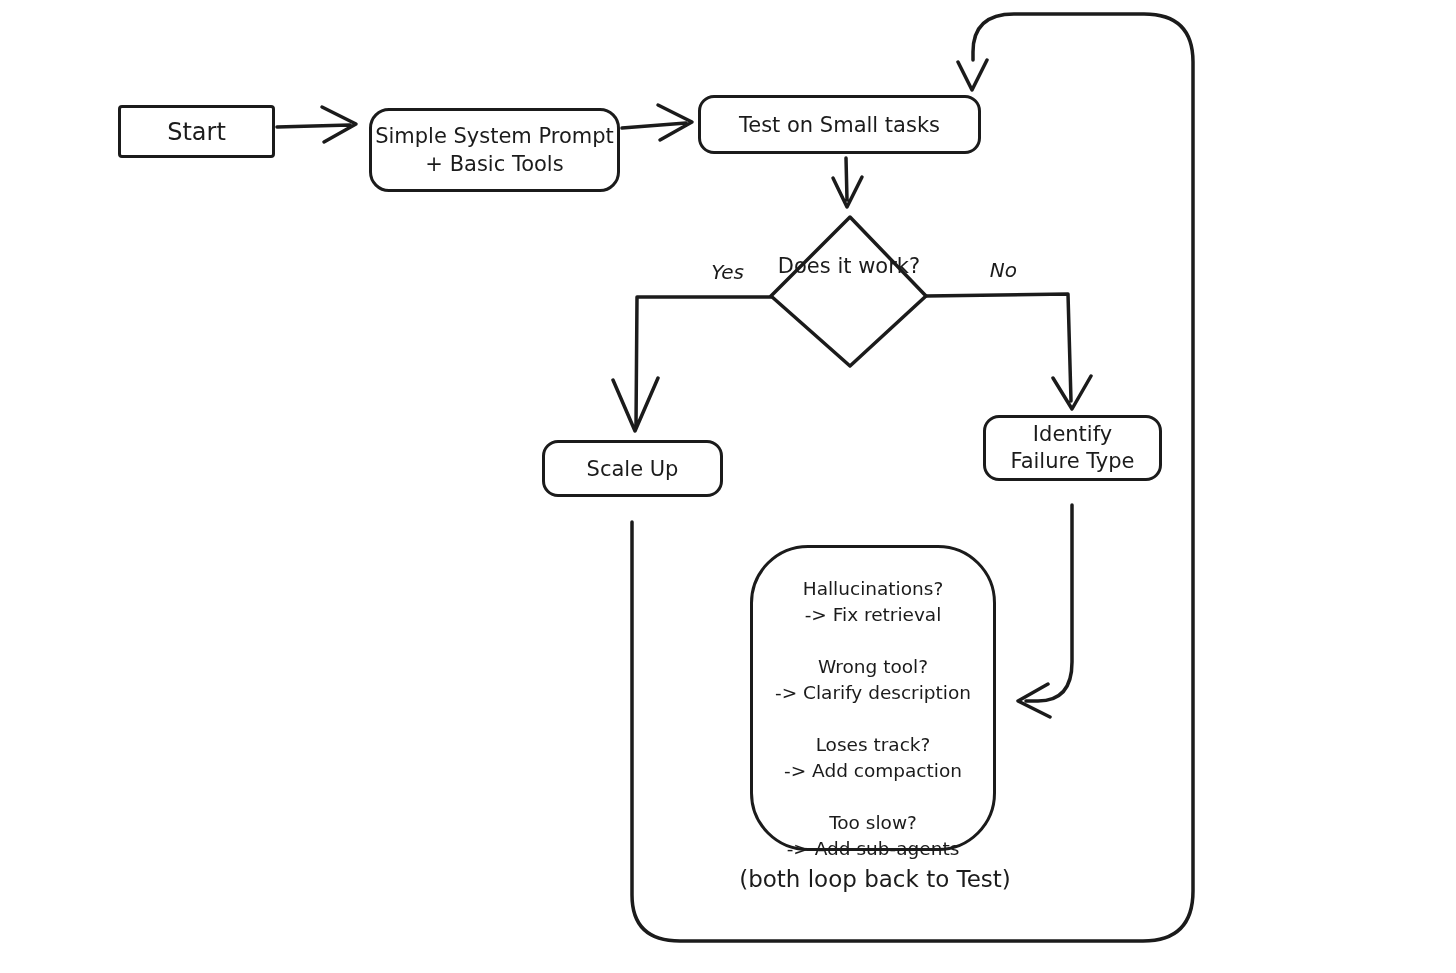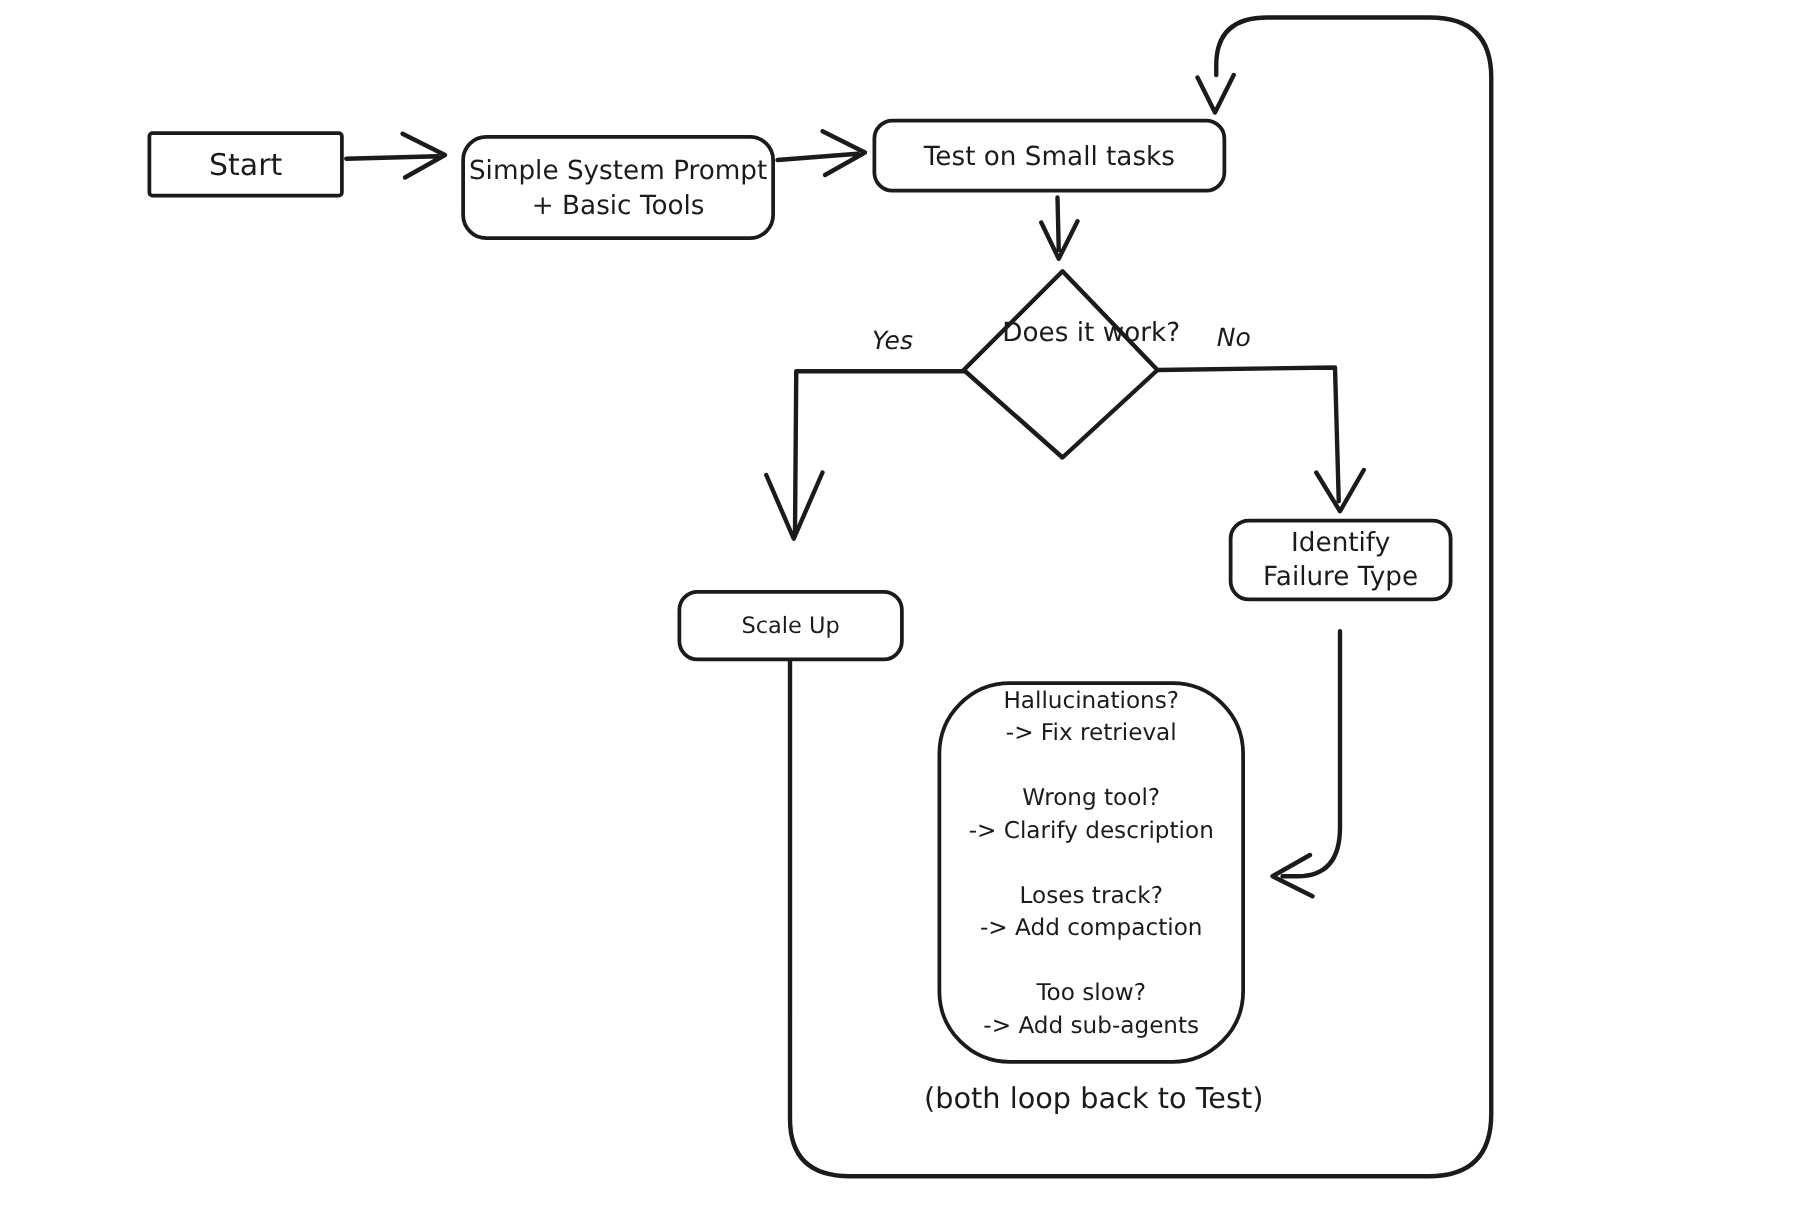--- a/index.html
+++ b/index.html
@@ -37,48 +37,48 @@
     flex-direction: column;
     align-items: center;
     justify-content: center;
     text-align: center;
     line-height: 28px;
   }
   .node span { display: block; white-space: nowrap; }
   .box-start   { left: 118px; top: 105px; width: 157px; height: 53px;  font-size: 24px; border-radius: 4px; }
   .box-prompt  { left: 369px; top: 88px;  width: 251px; height: 84px;  font-size: 21px; border-radius: 20px; margin-top: 20px; }
   .box-test    { left: 698px; top: 95px;  width: 283px; height: 59px;  font-size: 21px; border-radius: 16px; }
-  .box-scale   { left: 542px; top: 440px; width: 181px; height: 57px;  font-size: 18px; border-radius: 16px; margin-top: 32px; }
+  .box-scale   { left: 542px; top: 440px; width: 181px; height: 57px;  font-size: 21px; border-radius: 16px; }
   .box-identify{ left: 983px; top: 415px; width: 179px; height: 66px;  font-size: 21px; border-radius: 16px; line-height: 27px; }
   .decision-label {
     position: absolute;
     left: 774px; top: 252px; width: 150px;
     text-align: center;
-    font-size: 21px; line-height: 28px; margin-left: 24px;
+    font-size: 21px; line-height: 28px;
   }
   .edge-label {
     position: absolute;
     font-size: 20px;
     font-style: italic;
     width: 60px;
-    text-align: center;
+    text-align: right;
   }
   .edge-label.yes { left: 684px; top: 260px; }
   .edge-label.no  { left: 957px; top: 258px; }
   .failure-box {
     position: absolute;
     left: 750px; top: 545px; width: 246px; height: 306px;
     border: 3.5px solid var(--stroke);
     border-radius: 58px;
     background: var(--bg);
     display: flex;
     flex-direction: column;
     align-items: center;
     justify-content: flex-start;
-    padding-top: 0;
+    padding-top: 28px;
     gap: 26px;
     font-size: 18.5px;
     line-height: 26px;
     text-align: center;
   }
   .failure-item span { display: block; white-space: nowrap; }
   .loop-note {
     position: absolute;
     left: 700px; top: 866px; width: 350px;
     text-align: center;

